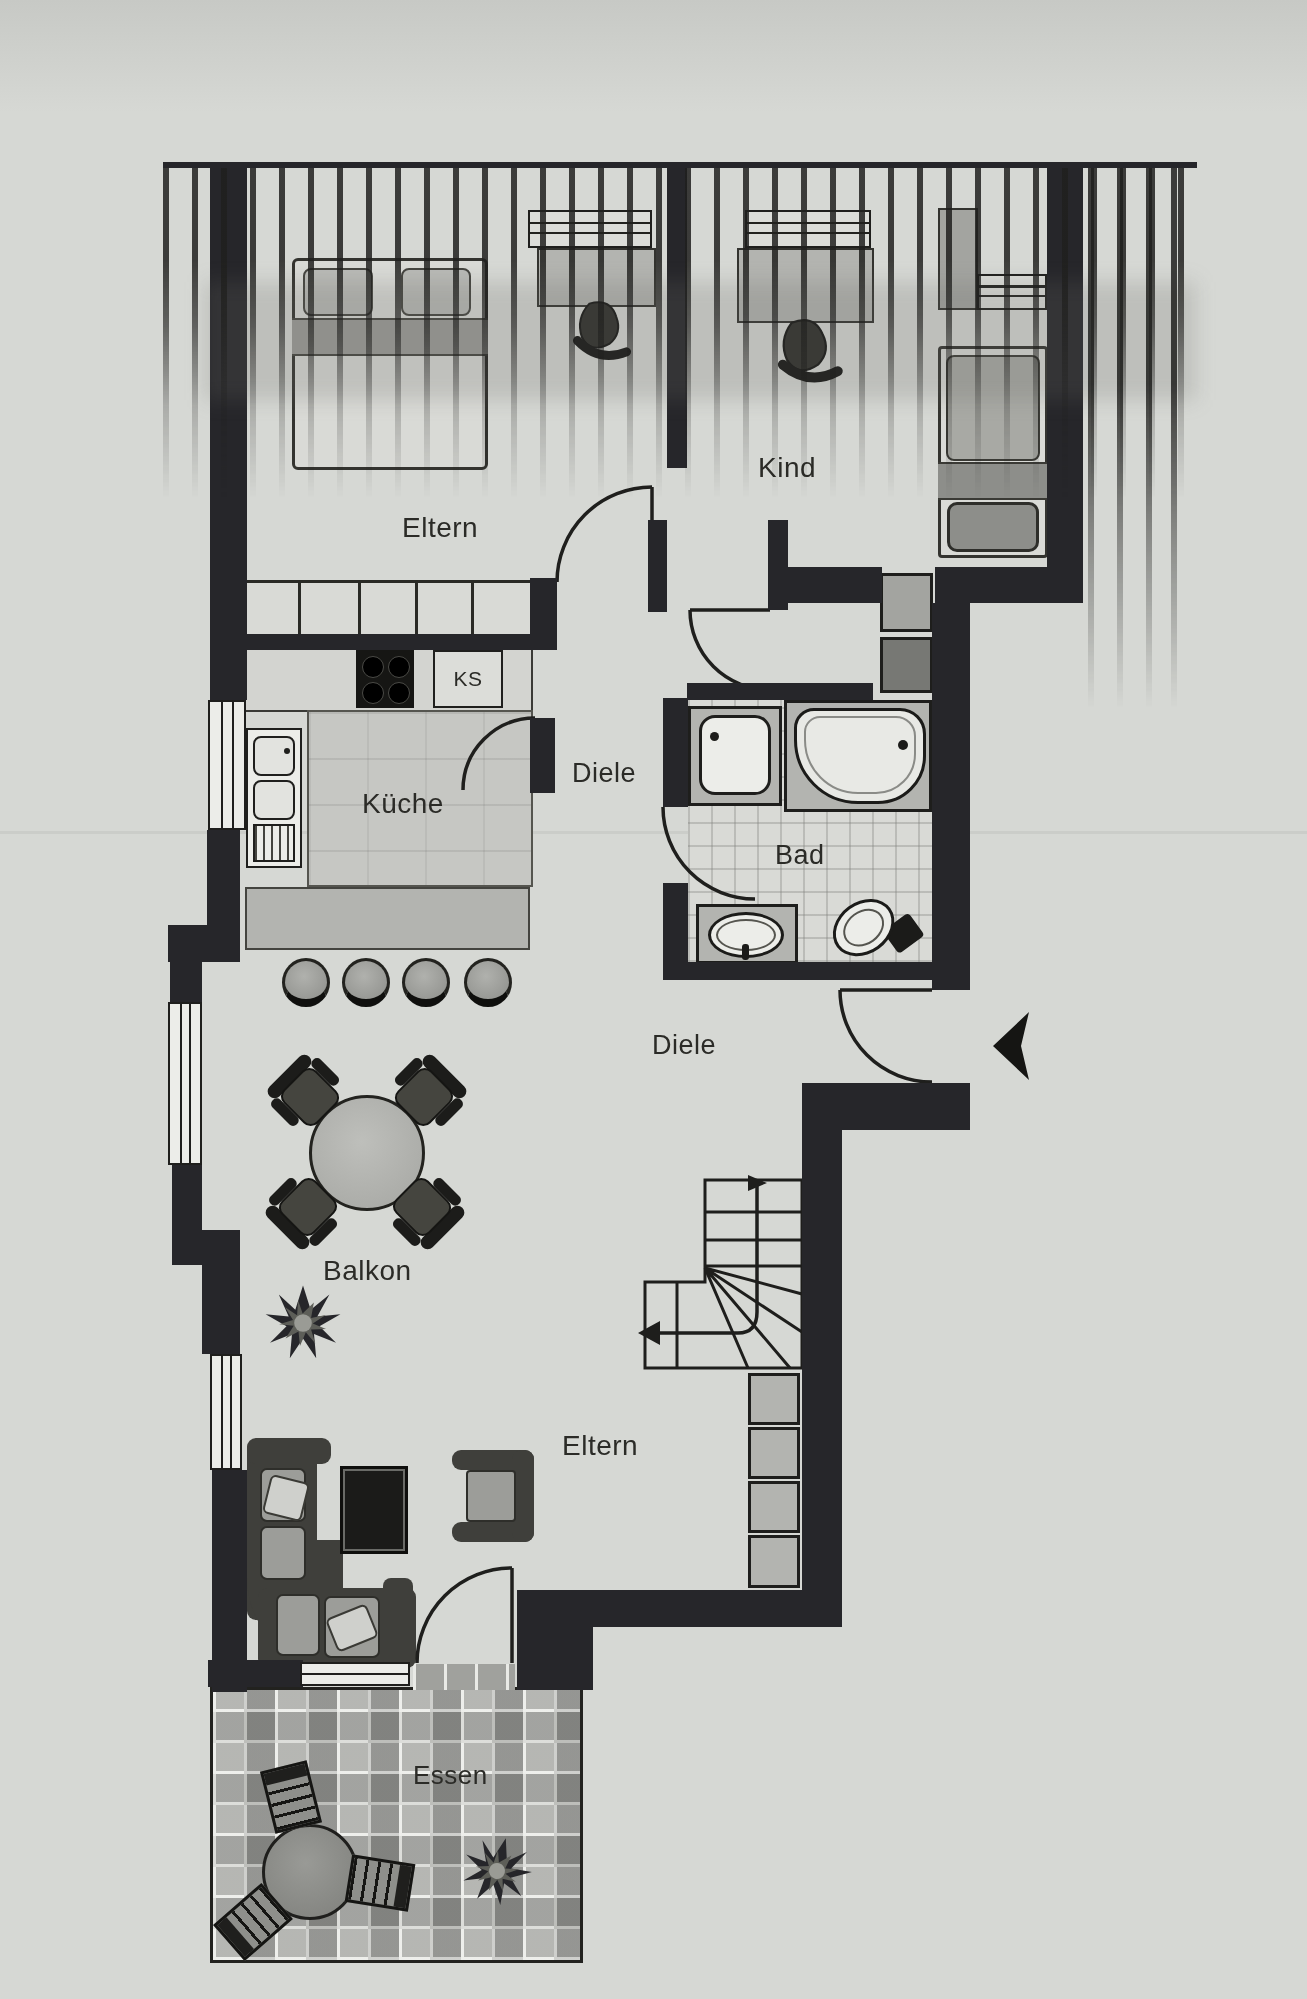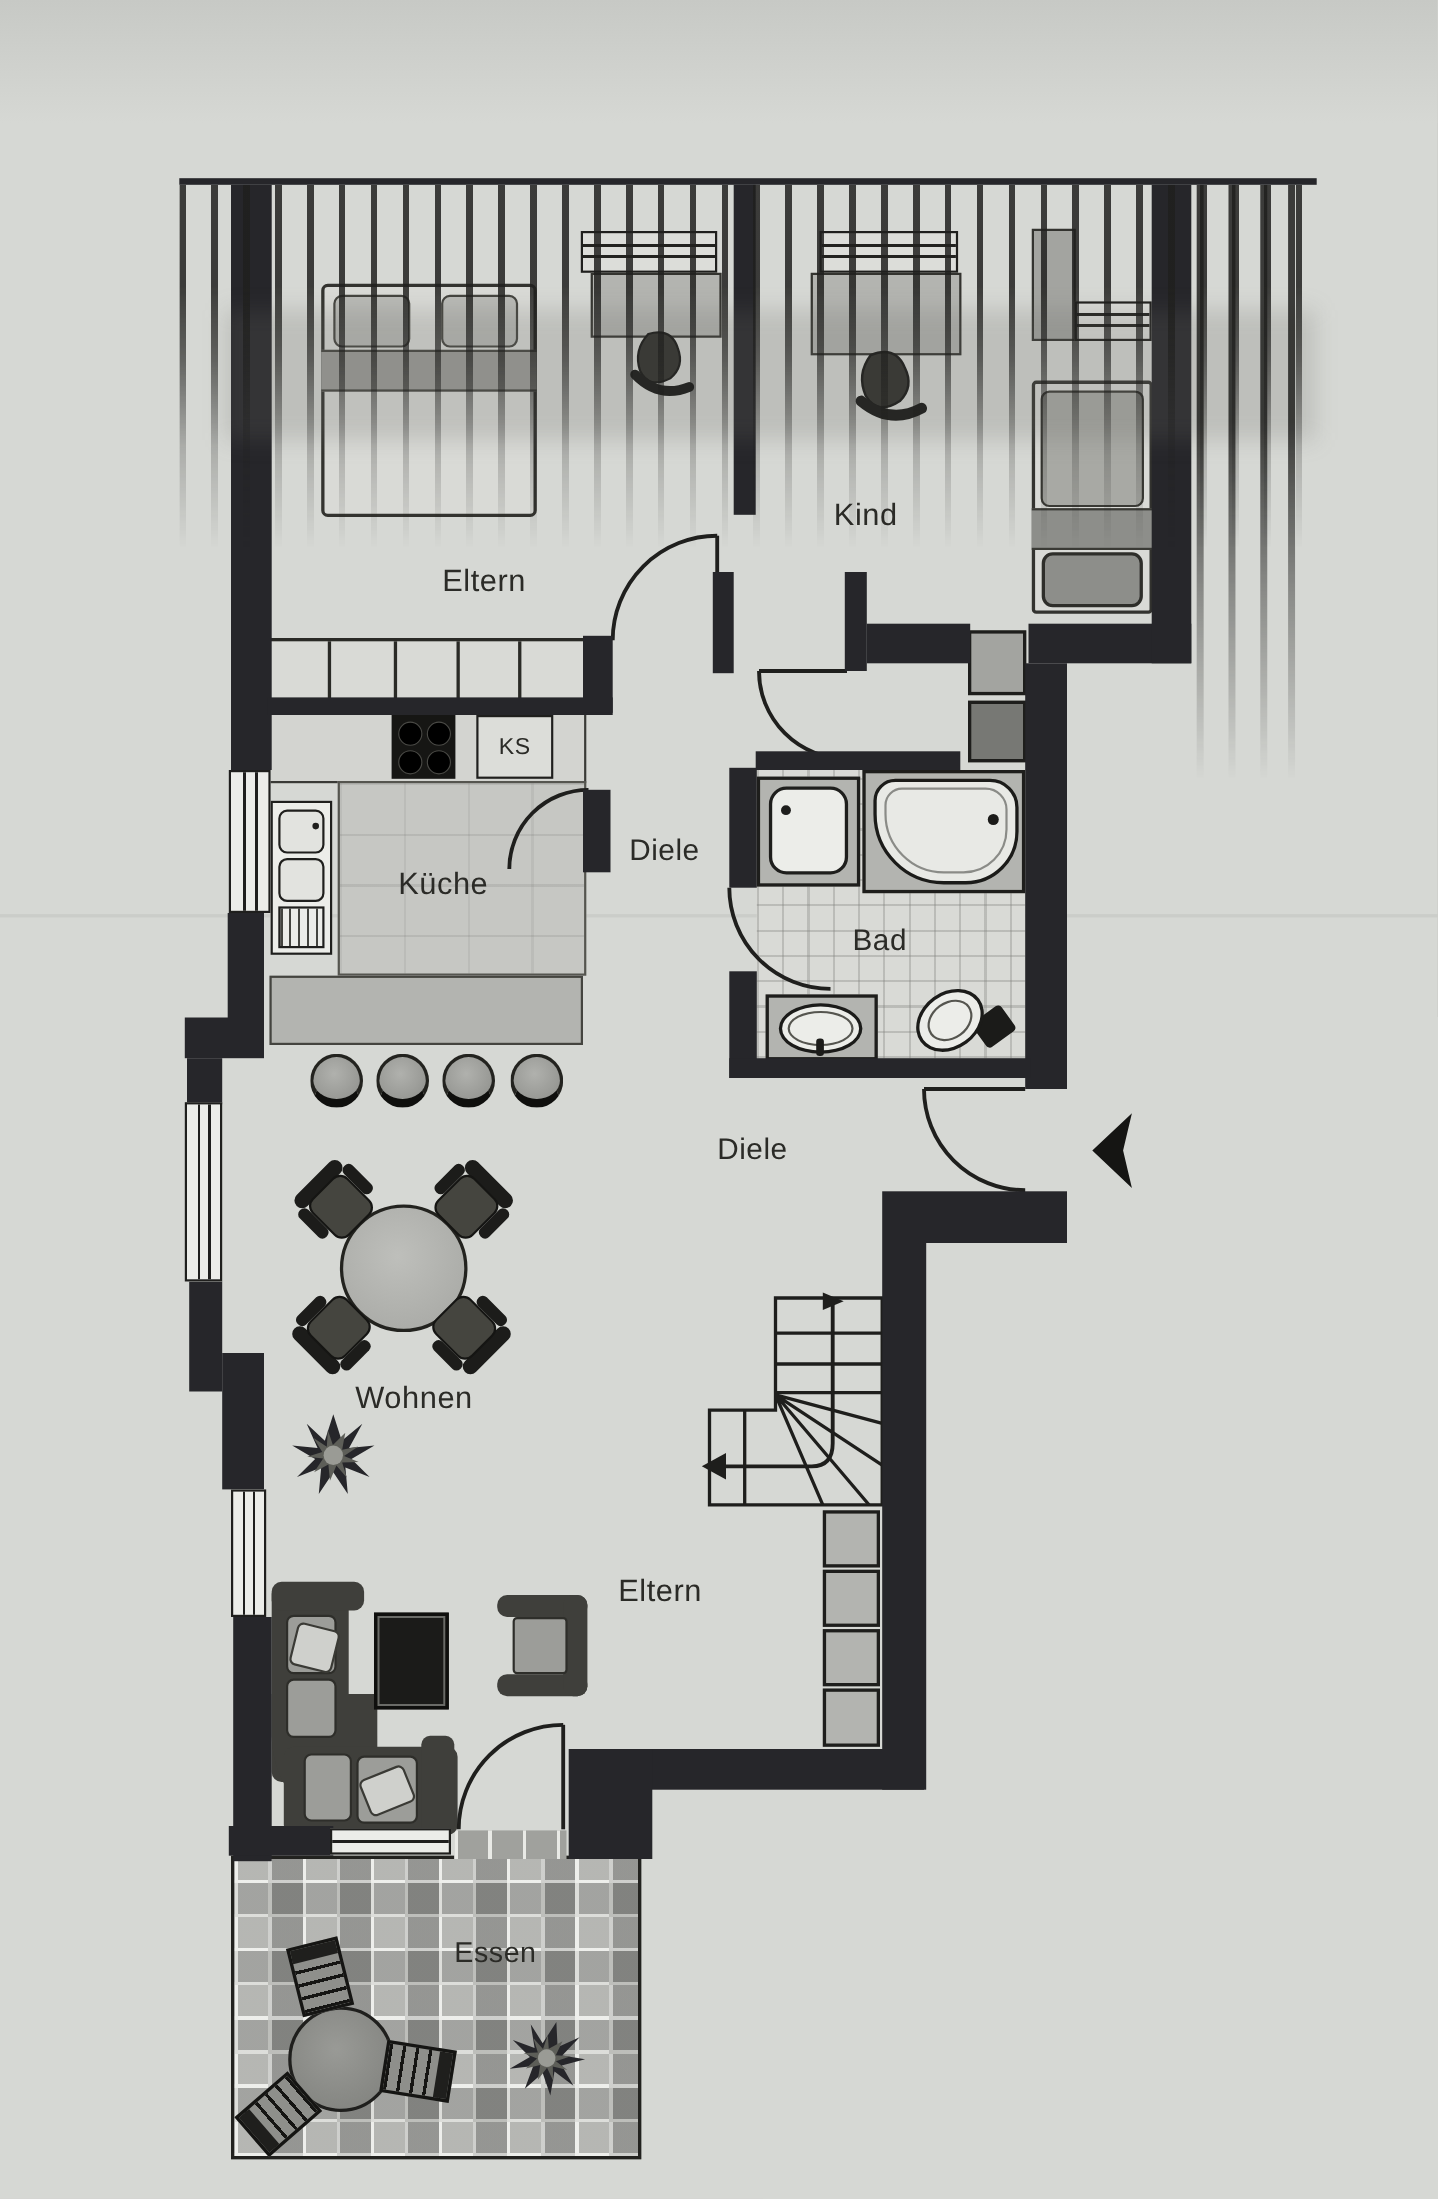--- a/index.html
+++ b/index.html
@@ -256,17 +256,17 @@
     <use href="#plant" transform="translate(303,1323) scale(1.1)"></use>
     <use href="#plant" transform="translate(497,1871) rotate(15)"></use>
   </svg>
 
   <div class="a lbl" style="left:402px;top:512px;">Eltern</div>
   <div class="a lbl" style="left:758px;top:452px;">Kind</div>
   <div class="a lbl" style="left:362px;top:788px;">Küche</div>
   <div class="a lbl" style="left:572px;top:758px;font-size:27px;">Diele</div>
   <div class="a lbl" style="left:775px;top:840px;font-size:27px;">Bad</div>
   <div class="a lbl" style="left:652px;top:1030px;font-size:27px;">Diele</div>
-  <div class="a lbl" style="left:323px;top:1255px;">Wohnen</div>
+  <div class="a lbl" style="left:323px;top:1255px;">Balkon</div>
   <div class="a lbl" style="left:562px;top:1430px;">Eltern</div>
   <div class="a lbl" style="left:413px;top:1760px;font-size:26px;">Essen</div>
 
 </div>
 
 </body></html>

